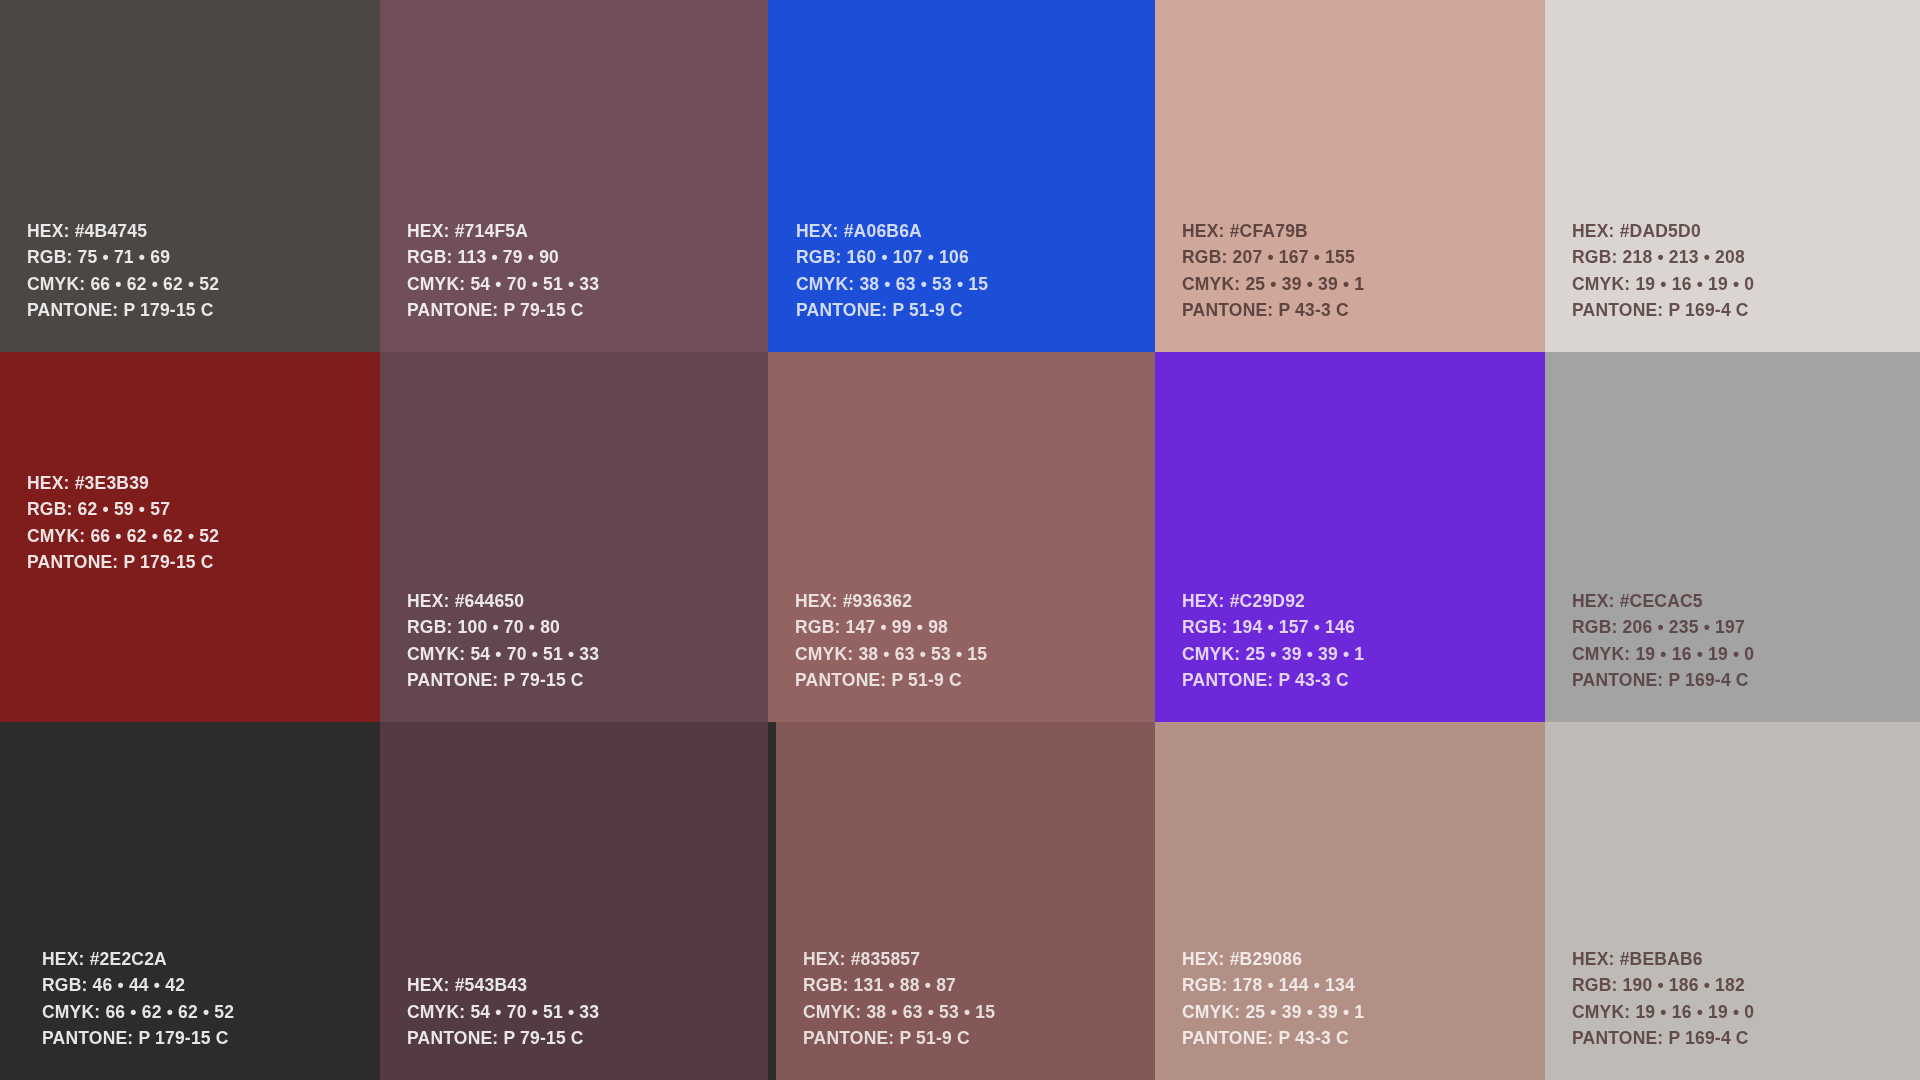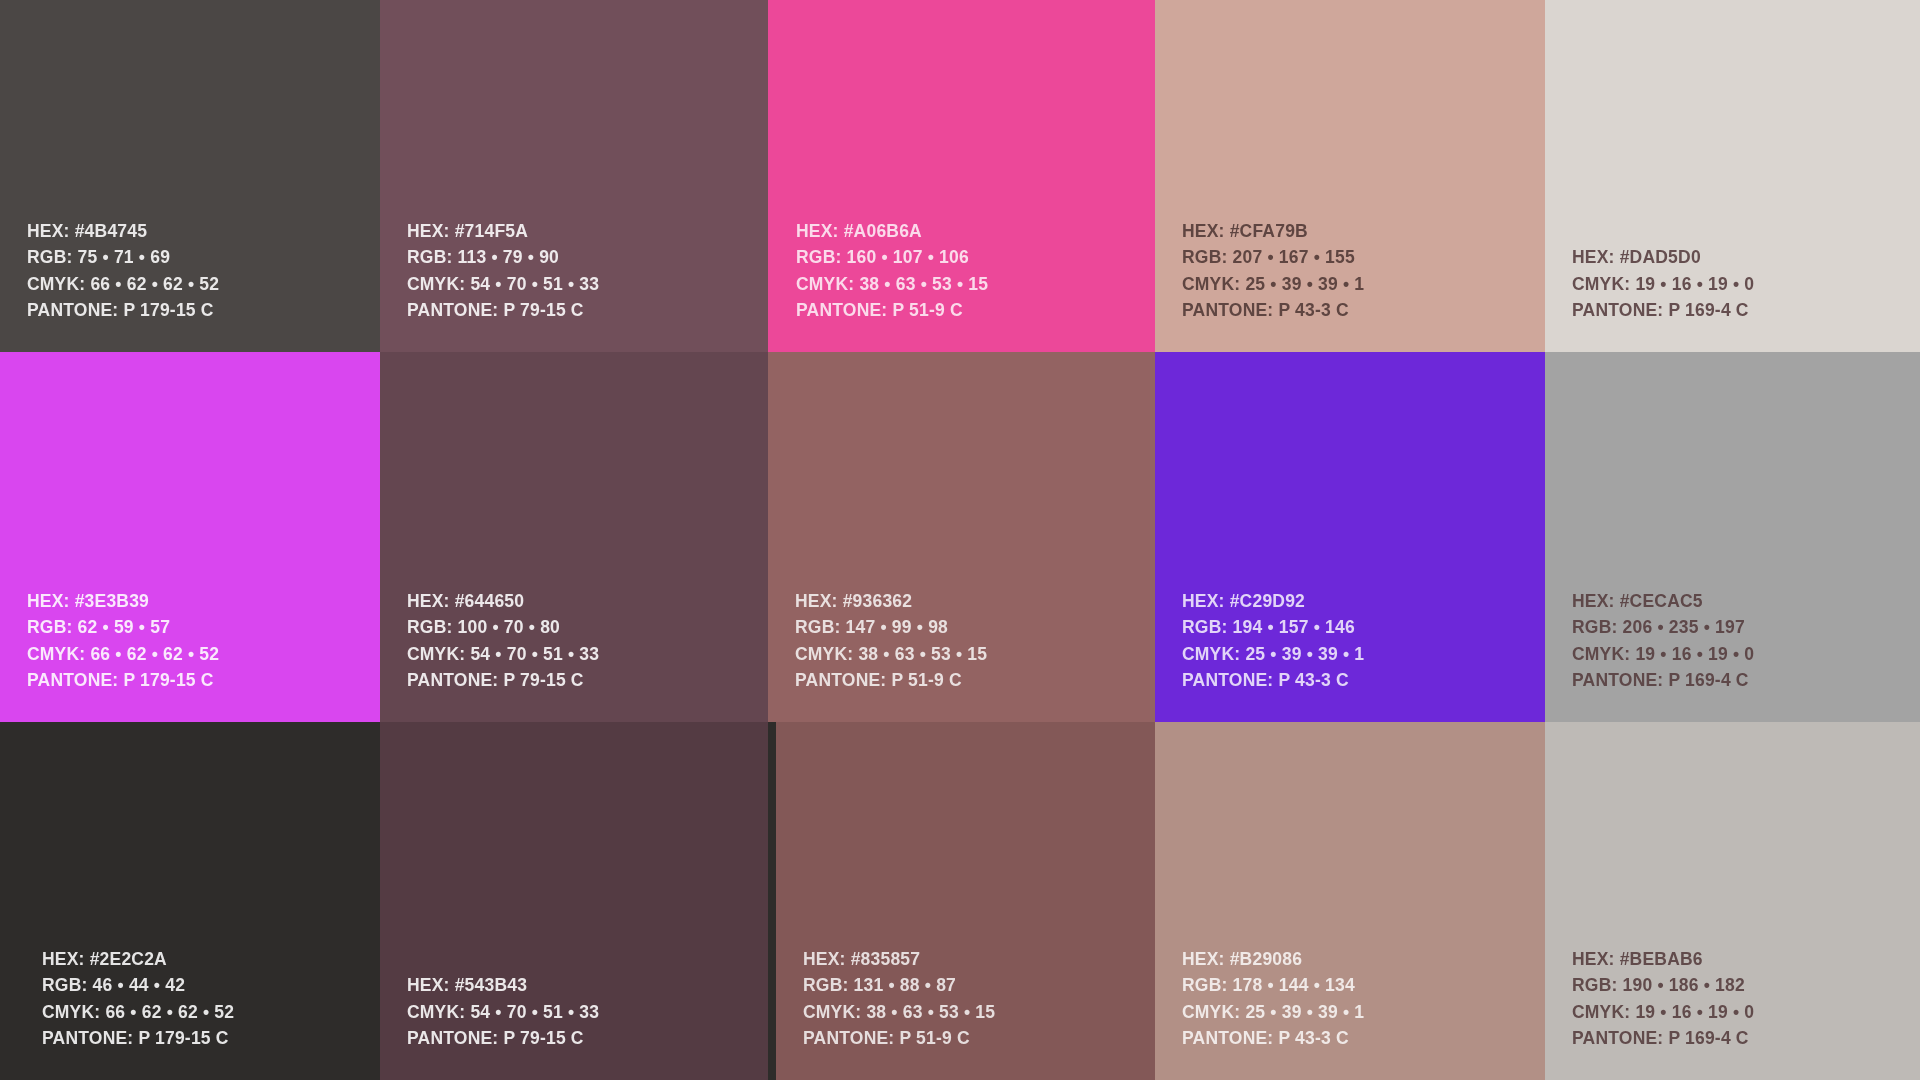--- a/index.html
+++ b/index.html
@@ -75,44 +75,45 @@
       </div>
     </div>
     <div class="swatch ink-light" style="background: rgb(113, 79, 90); justify-content: flex-end;">
       <div class="swatch-info">
         <div class="info-line">HEX: #714F5A</div>
         <div class="info-line">RGB: 113 • 79 • 90</div>
         <div class="info-line">CMYK: 54 • 70 • 51 • 33</div>
         <div class="info-line">PANTONE: P 79-15 C</div>
       </div>
     </div>
-    <div class="swatch ink-mid" style="background: #ec4899; padding-left: 28px;">
+    <div class="swatch ink-mid" style="background: #1d4ed8; padding-left: 28px;">
       <div class="swatch-info">
         <div class="info-line">HEX: #A06B6A</div>
         <div class="info-line">RGB: 160 • 107 • 106</div>
         <div class="info-line">CMYK: 38 • 63 • 53 • 15</div>
         <div class="info-line">PANTONE: P 51-9 C</div>
       </div>
     </div>
     <div class="swatch ink-dark" style="background: rgb(207, 167, 155);">
       <div class="swatch-info">
         <div class="info-line">HEX: #CFA79B</div>
         <div class="info-line">RGB: 207 • 167 • 155</div>
         <div class="info-line">CMYK: 25 • 39 • 39 • 1</div>
         <div class="info-line">PANTONE: P 43-3 C</div>
       </div>
     </div>
     <div class="swatch ink-deep" style="background: rgb(218, 213, 208);">
       <div class="swatch-info">
         <div class="info-line">HEX: #DAD5D0</div>
+        <div class="info-line">RGB: 218 • 213 • 208</div>
         <div class="info-line">CMYK: 19 • 16 • 19 • 0</div>
         <div class="info-line">PANTONE: P 169-4 C</div>
       </div>
     </div>
-    <div class="swatch ink-light" style="background: #d946ef;">
+    <div class="swatch ink-light" style="background: #7f1d1d; justify-content: center;">
       <div class="swatch-info">
         <div class="info-line">HEX: #3E3B39</div>
         <div class="info-line">RGB: 62 • 59 • 57</div>
         <div class="info-line">CMYK: 66 • 62 • 62 • 52</div>
         <div class="info-line">PANTONE: P 179-15 C</div>
       </div>
     </div>
     <div class="swatch ink-light" style="background: rgb(100, 70, 80);">
       <div class="swatch-info">
         <div class="info-line">HEX: #644650</div>

